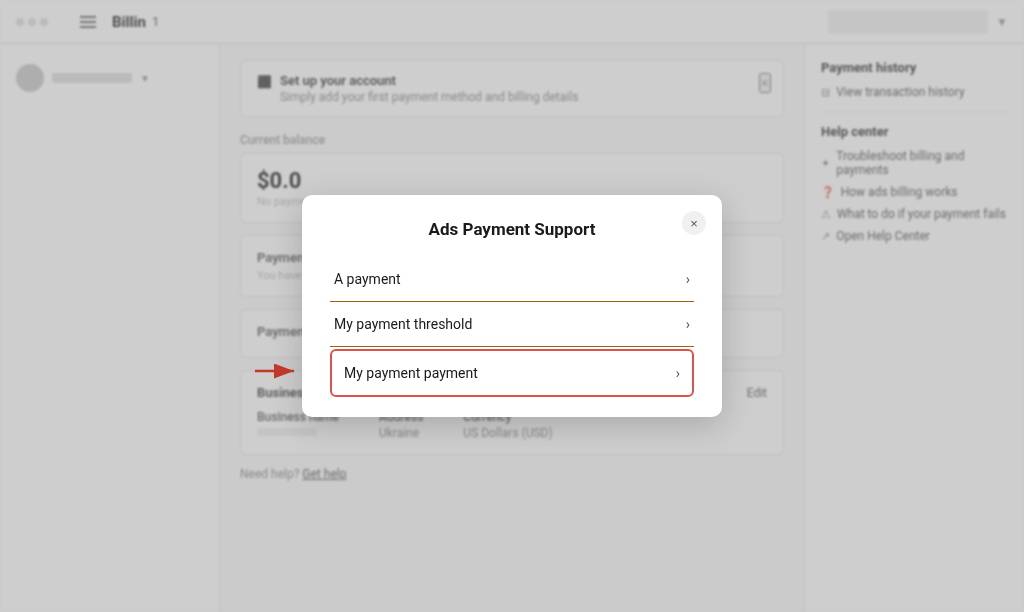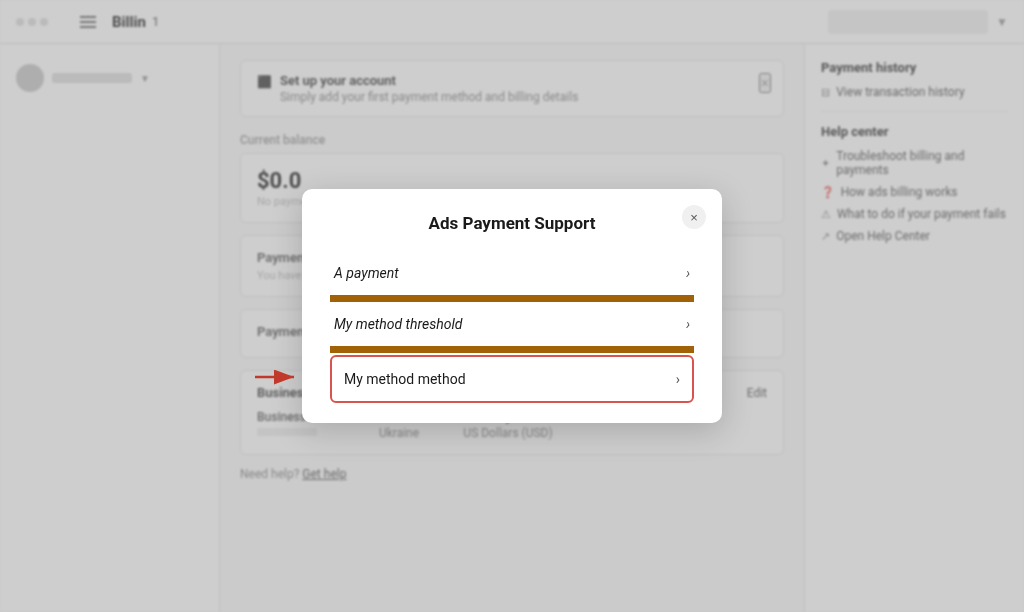--- a/index.html
+++ b/index.html
@@ -237,23 +237,22 @@
       font-weight: 700;
       color: #1a1a1a;
       margin-bottom: 14px;
     }
 
     .modal-option {
       display: flex;
       align-items: center;
       justify-content: space-between;
       padding: 14px 4px;
-      border-bottom: 7px solid #a16207;
+      border-bottom: 1px solid #a16207;
       cursor: pointer;
-      font-style: italic;
     }
     .modal-option:first-of-type {
       border-top: 1px solid #f0f0f0;
     }
     .modal-option-text {
       font-size: 14px;
       color: #1a1a1a;
     }
     .modal-option-arrow {
       font-size: 14px;
@@ -412,23 +411,23 @@
 
     <button class="modal-close">×</button>
 
 
     <div class="modal-option">
       <span class="modal-option-text">A payment</span>
       <span class="modal-option-arrow">›</span>
     </div>
 
     <div class="modal-option">
-      <span class="modal-option-text">My method threshold</span>
+      <span class="modal-option-text">My payment threshold</span>
       <span class="modal-option-arrow">›</span>
     </div>
 
     <div class="modal-option-highlighted">
-      <span class="modal-option-text">My method method</span>
+      <span class="modal-option-text">My payment payment</span>
       <span class="modal-option-arrow">›</span>
     </div>
 
   </div>
 </div>
 
 </body></html>

